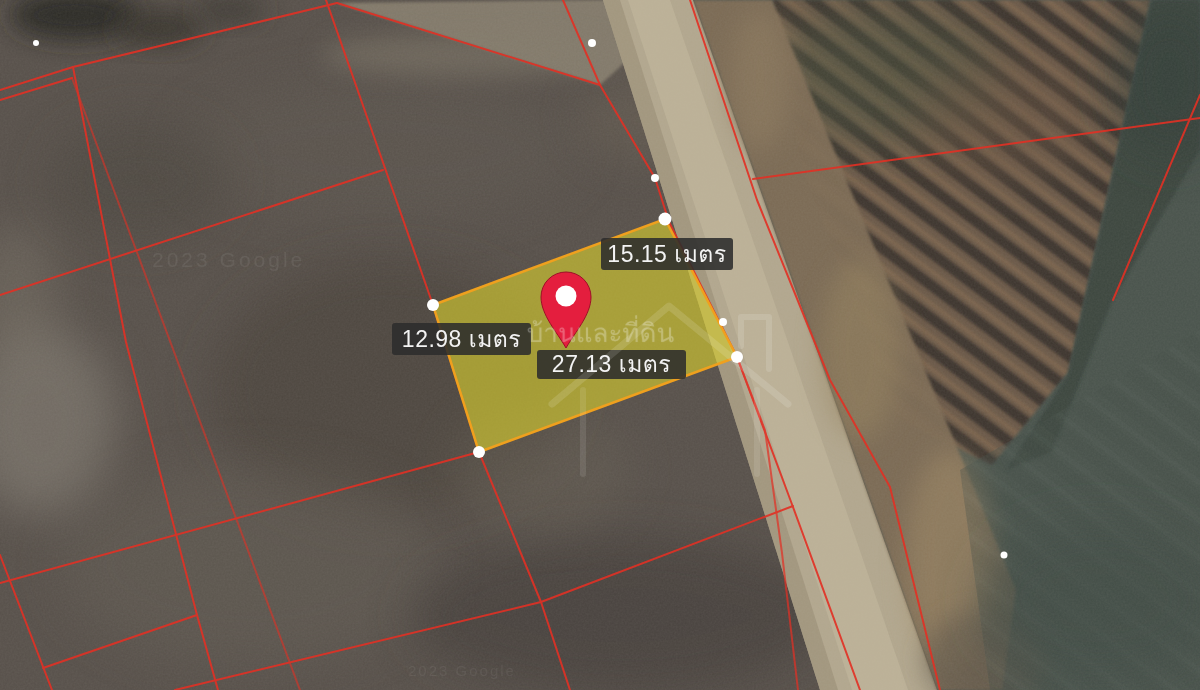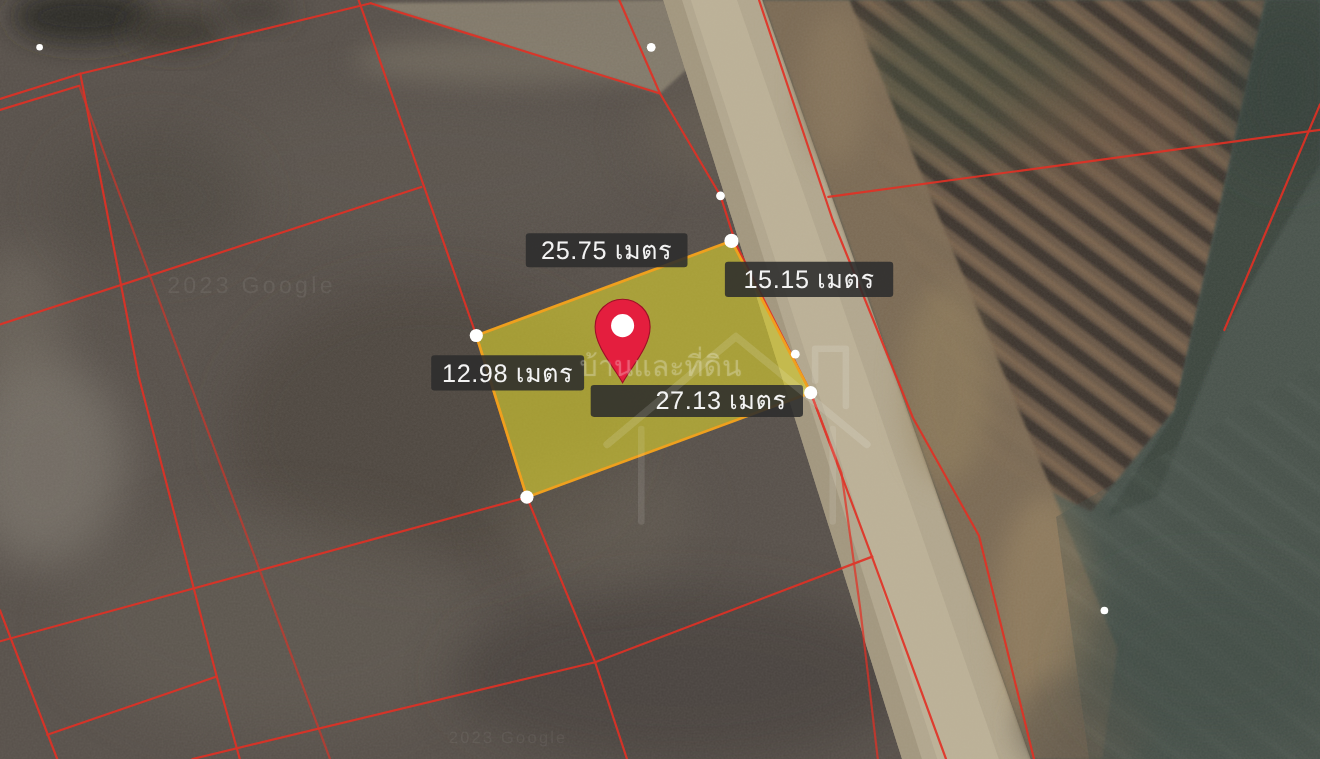--- a/index.html
+++ b/index.html
@@ -151,27 +151,26 @@
       <circle cx="1004" cy="555" r="3.5"></circle>
       <circle cx="36" cy="43" r="3"></circle>
     </g>
 
     <g>
       <path d="M566,348 C557,332 541,315 541,297 A25,25 0 1 1 591,297 C591,315 575,332 566,348 Z" fill="#e41e3e" stroke="#9e0f27" stroke-width="1"></path>
       <circle cx="566" cy="296" r="10.5" fill="#ffffff"></circle>
     </g>
   </svg>
 
-  <div class="chip" style="left:478px;top:212px;width:147px;height:31px;">25.75 เมตร</div>
 
-  <div class="chip" style="left:659px;top:238px;width:153px;height:32px;">15.15 เมตร</div>
+  <div class="chip" style="left:601px;top:238px;width:132px;height:32px;">15.15 เมตร</div>
 
   <div class="chip" style="left:392px;top:323px;width:139px;height:32px;">12.98 เมตร</div>
 
-  <div class="chip" style="left:537px;top:350px;width:149px;height:29px;padding-left:44px;">27.13 เมตร</div>
+  <div class="chip" style="left:537px;top:350px;width:149px;height:29px;">27.13 เมตร</div>
 
   <svg class="wm-svg" width="1200" height="690" viewBox="0 0 1200 690">
     <g stroke="rgba(255,255,255,0.13)" stroke-width="7" fill="none" stroke-linecap="round" stroke-linejoin="round">
       <path d="M552,404 L669,306 L788,404"></path>
       <path d="M741,346 L741,317 L769,317 L769,369" stroke-width="6"></path>
       <path d="M583,390 L583,474" stroke="rgba(255,255,255,0.10)" stroke-width="6"></path>
       <path d="M757,390 L757,474" stroke="rgba(255,255,255,0.10)" stroke-width="6"></path>
     </g>
   </svg>
 

